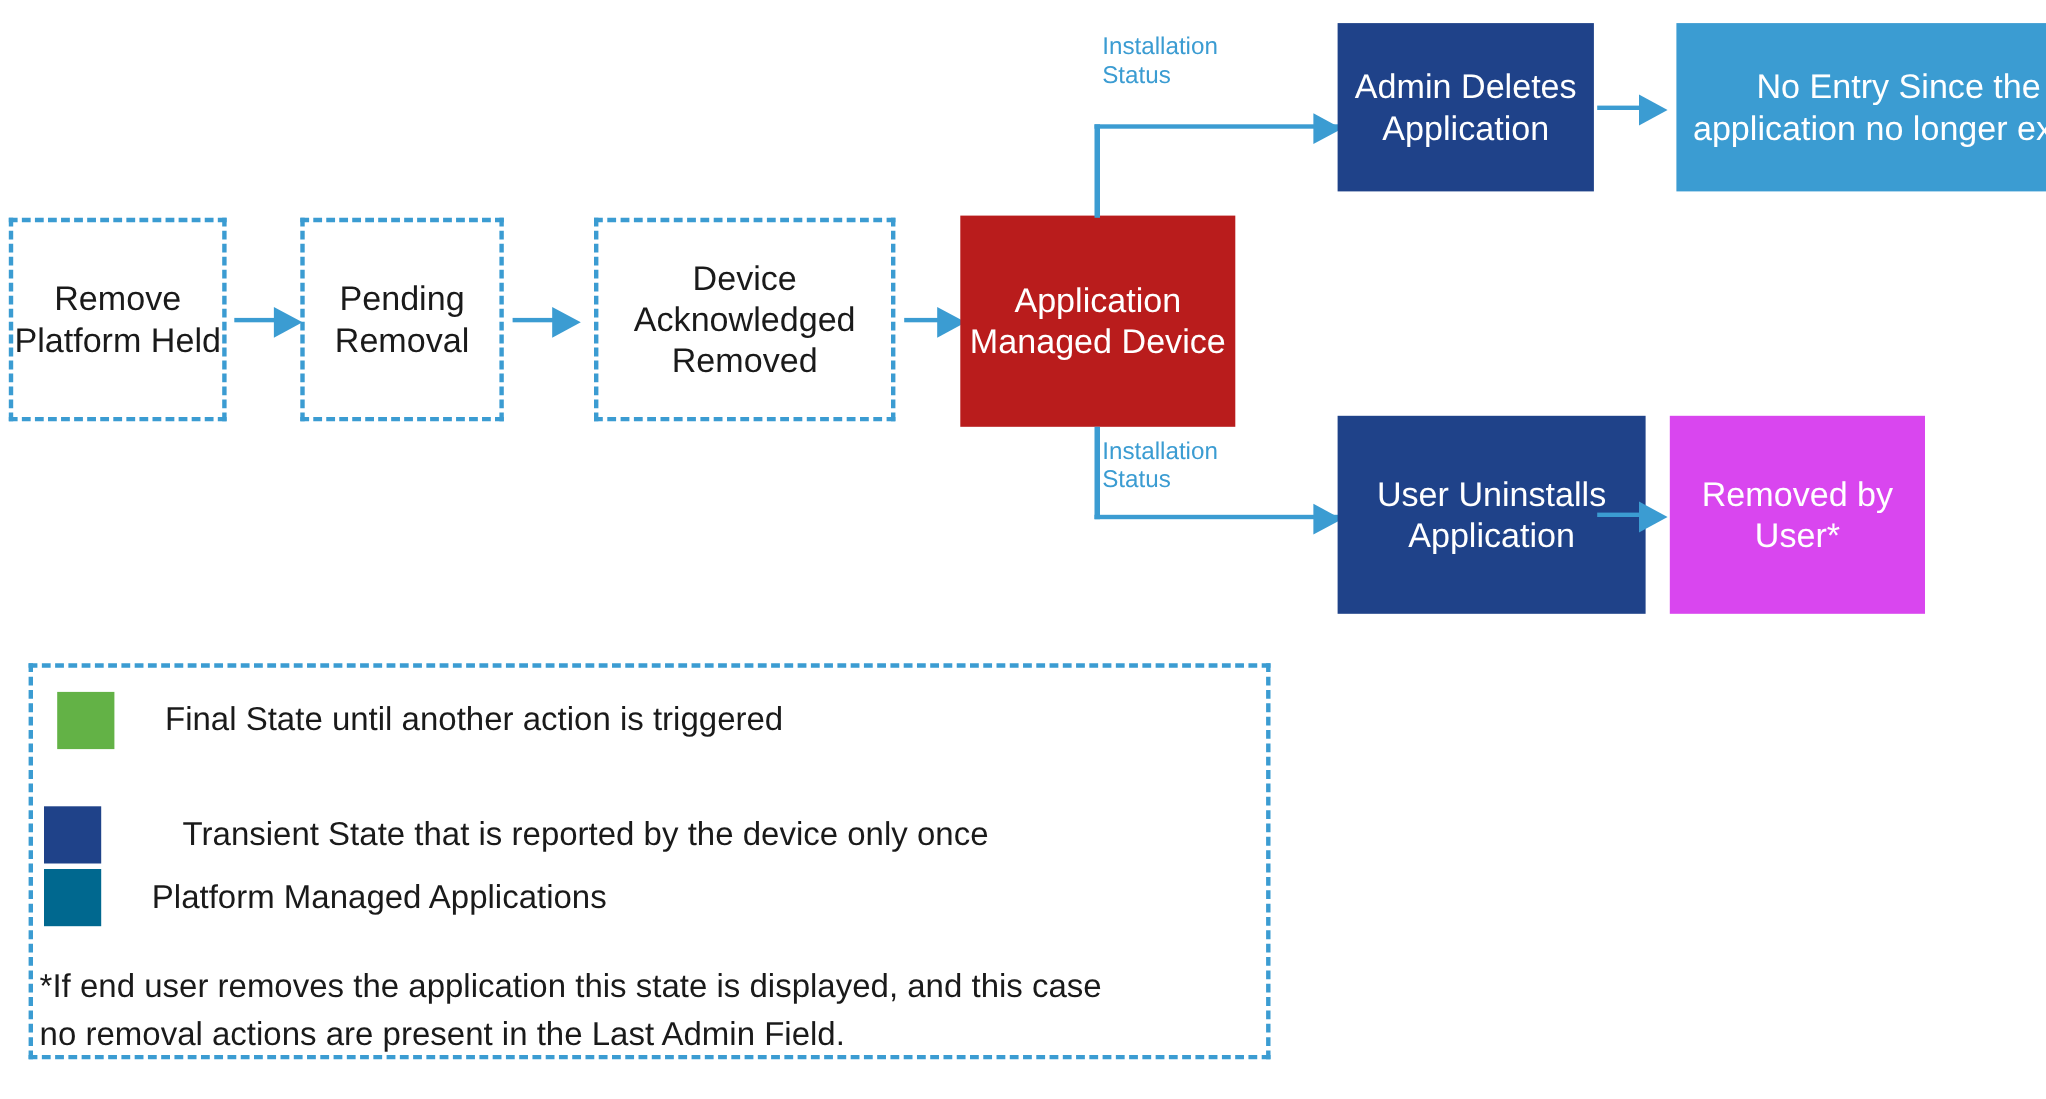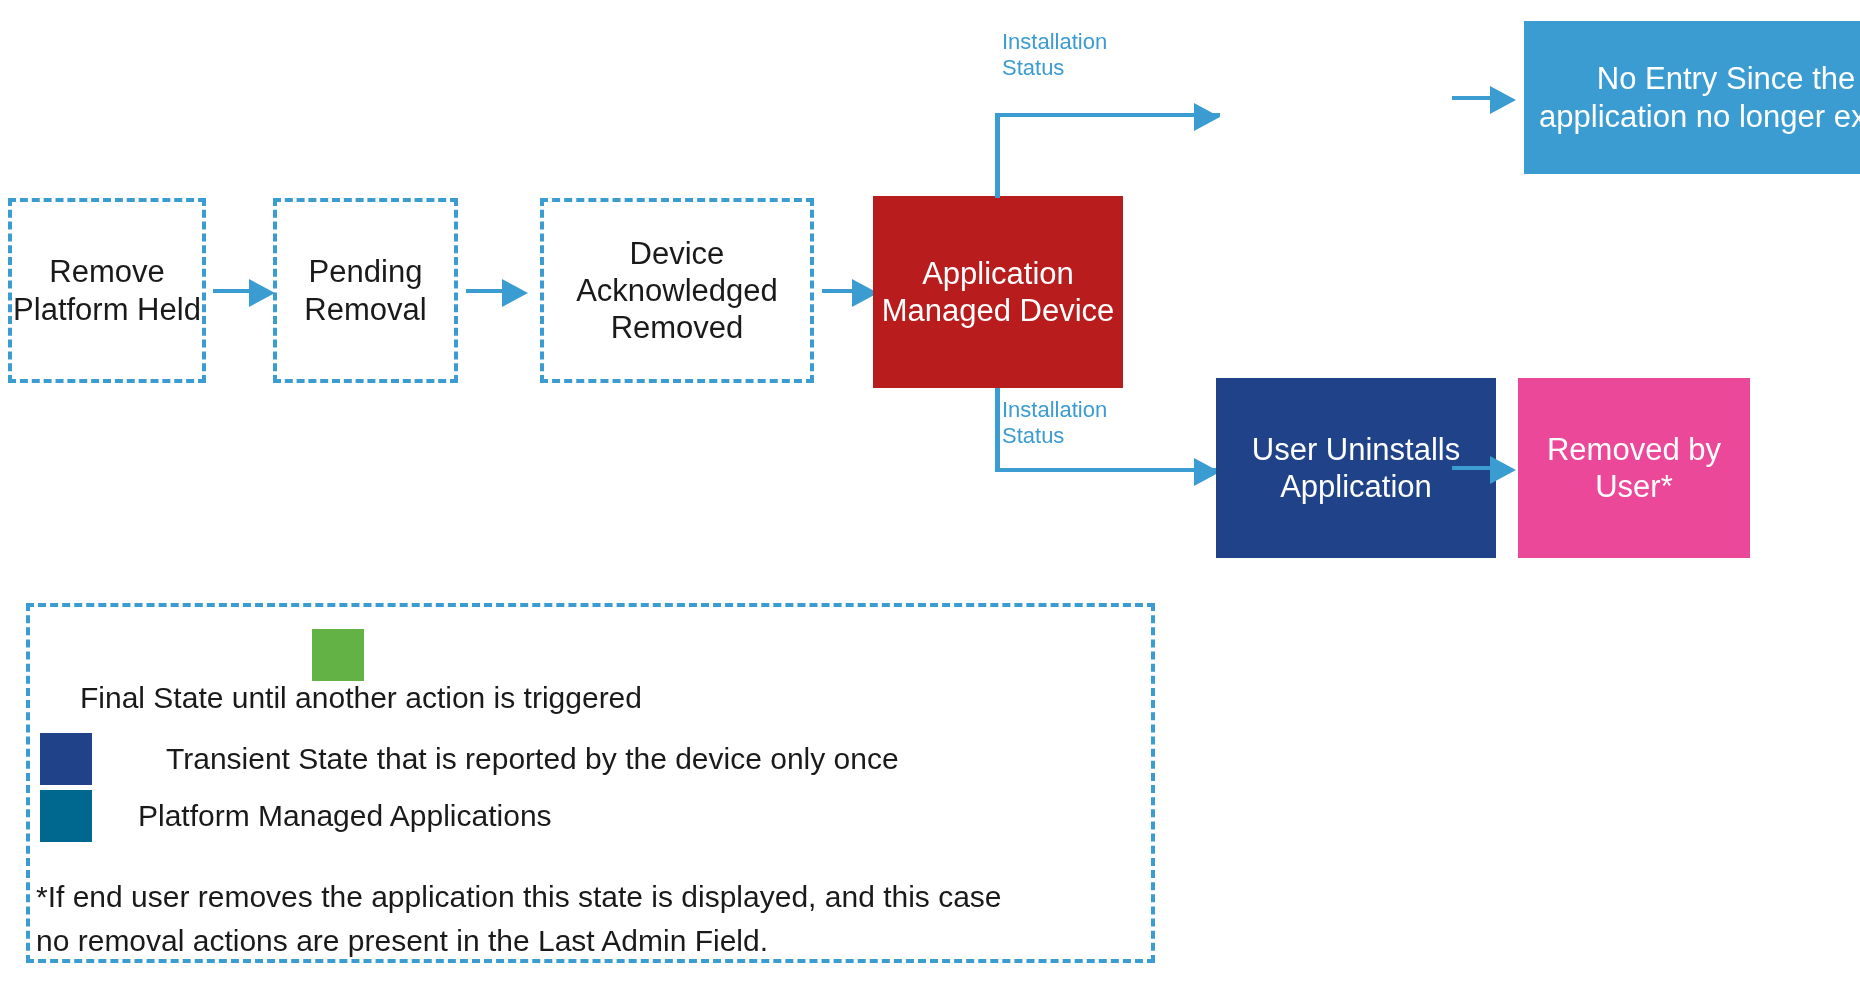--- a/index.html
+++ b/index.html
@@ -39,21 +39,21 @@
     background: transparent;
   }
   
   .node-solid {
     color: #ffffff;
     font-size: 31px;
   }
   .fill-teal  { background: #b91c1c; }
   .fill-navy  { background: #1f4289; }
   .fill-lblue { background: #3b9cd2; }
-  .fill-green { background: #ec4899; }
+  .fill-green { background: #d946ef; }
 
   
   .group-label {
     position: absolute;
     color: #3b9cd2;
     font-size: 22px;
     line-height: 1.18;
     white-space: pre-line;
   }
 
@@ -145,20 +145,25 @@
 Device</span>
   </div>
 
   <div class="conn-v" style="left:995px; top:113px; height:85px;"></div>
   <div class="conn-h" style="left:995px; top:113px; width:225px;"></div>
   <div class="arrow-head" style="left:1194px; top:103px;"></div>
 
   <div class="group-label" style="left:1002px; top:29px;">Installation
 Status</div>
 
+  <div class="node node-solid fill-navy" style="left:1216px; top:21px; width:233px; height:153px;">
+    <span class="label">Admin
+Deletes
+Application</span>
+  </div>
 
   <div class="conn-h" style="left:1452px; top:96px; width:42px;"></div>
   <div class="arrow-head" style="left:1490px; top:86px;"></div>
 
   <div class="node node-solid fill-lblue" style="left:1524px; top:21px; width:404px; height:153px;">
     <span class="label">No Entry Since
 the application
 no longer exists</span>
   </div>
 
@@ -178,21 +183,21 @@
   <div class="conn-h" style="left:1452px; top:466px; width:42px;"></div>
   <div class="arrow-head" style="left:1490px; top:456px;"></div>
 
   <div class="node node-solid fill-green" style="left:1518px; top:378px; width:232px; height:180px;">
     <span class="label">Removed
 by User*</span>
   </div>
 
   <div class="legend-box" style="left:26px; top:603px; width:1129px; height:360px;"></div>
 
-  <div class="legend-row" style="left:34px; top:629px;flex-direction:column;">
+  <div class="legend-row" style="left:52px; top:629px;">
     <span class="legend-swatch" style="background:#63b246;"></span>
     <span class="legend-text">Final State until another action is triggered</span>
   </div>
 
   <div class="legend-row" style="left:40px; top:733px;gap:28px;">
     <span class="legend-swatch" style="background:#1f4289;"></span>
     <span class="legend-text">Transient State that is reported by the device only once</span>
   </div>
 
   <div class="legend-row" style="left:40px; top:790px;">

